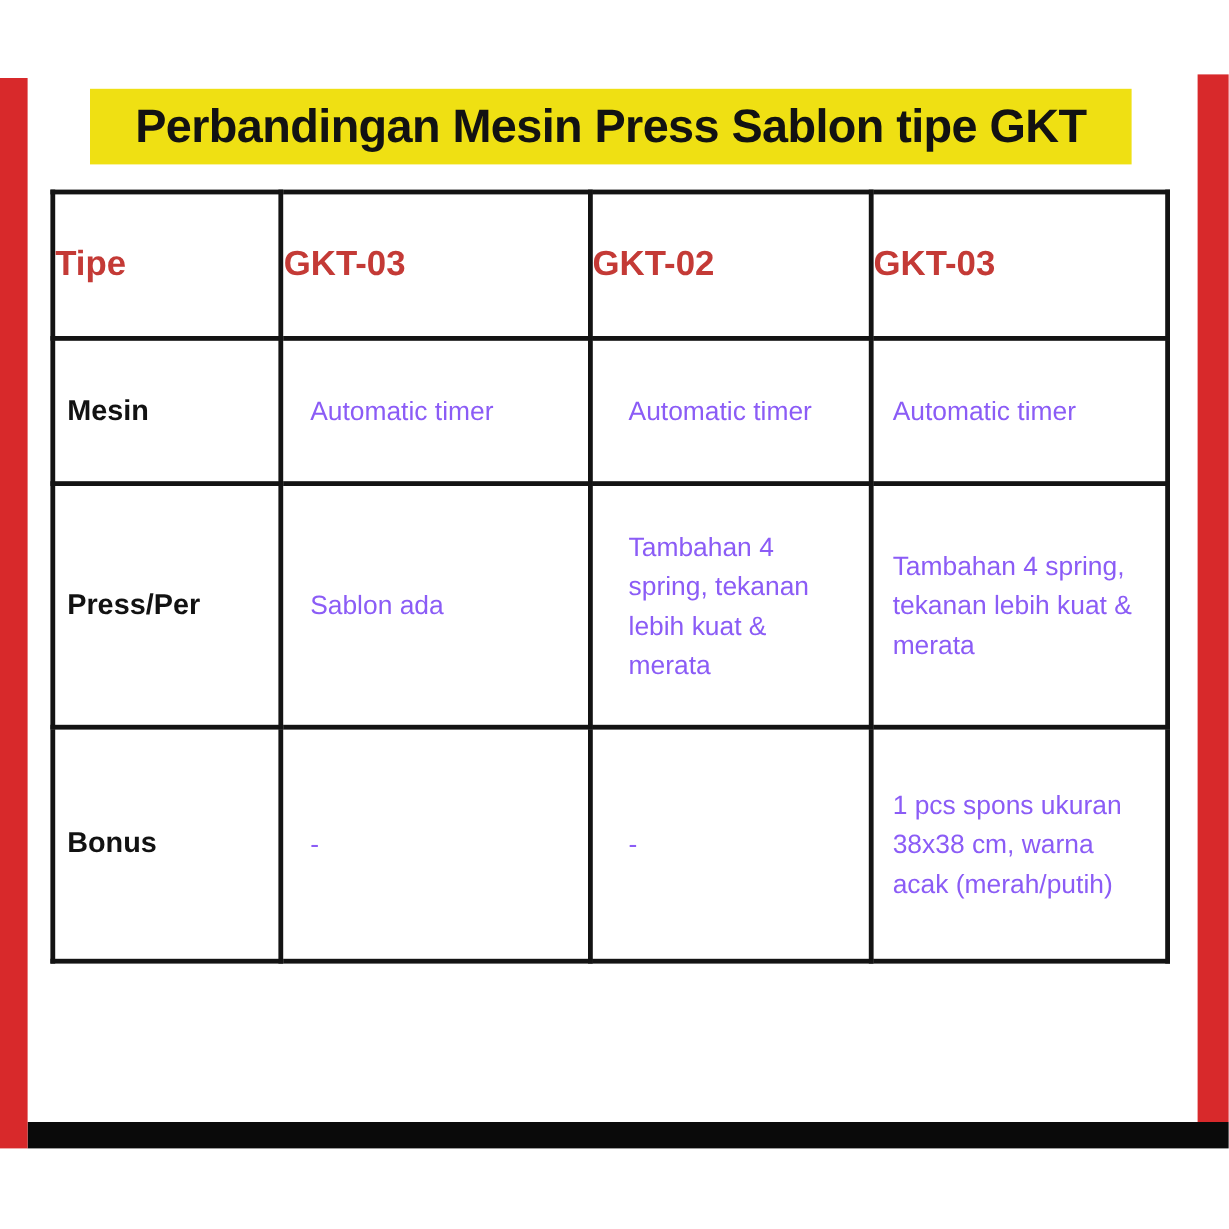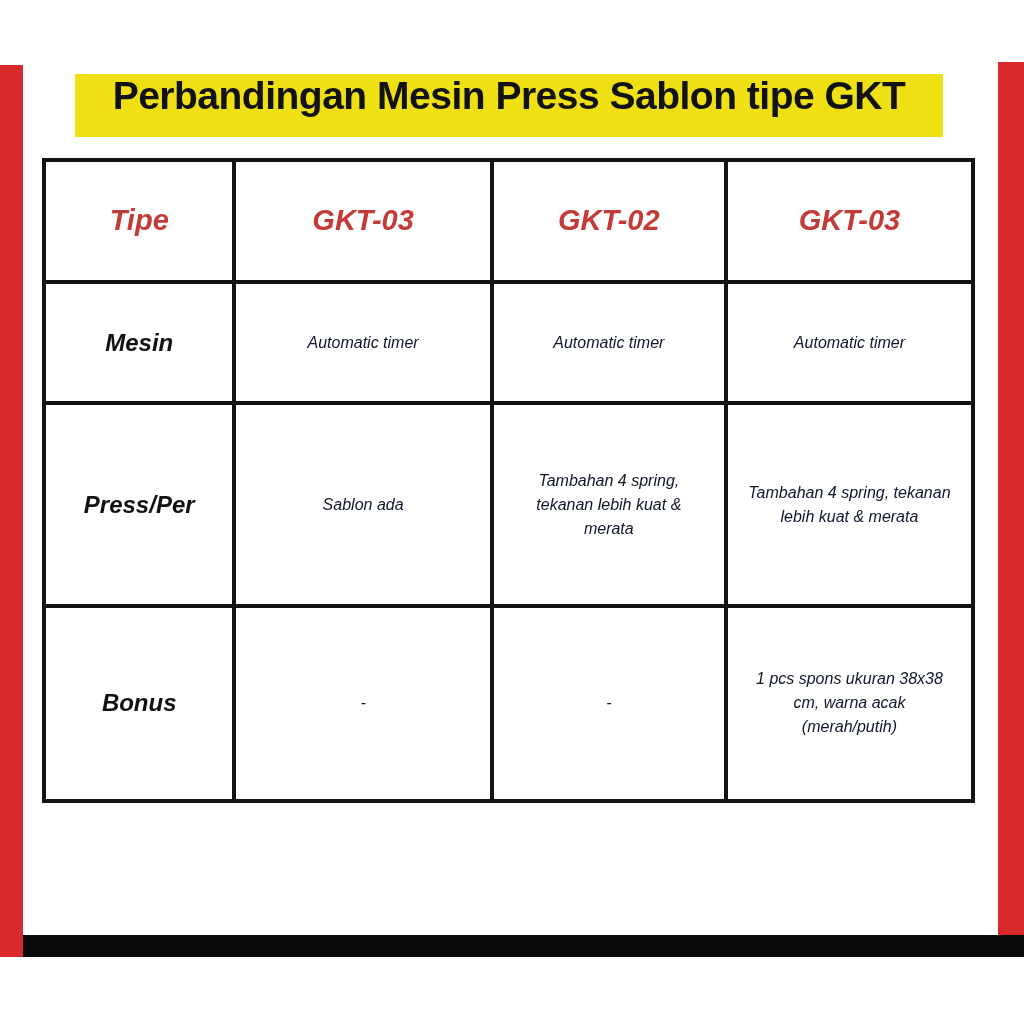--- a/index.html
+++ b/index.html
@@ -19,42 +19,42 @@
   
   .side-bar{position:absolute;background:var(--accent-red,#D8292B);}
   .side-bar.left{left:0;top:65px;width:23px;height:892px;z-index:3;}
   .side-bar.right{right:0;top:62px;width:26px;height:873px;z-index:1;}
   .bottom-bar{position:absolute;left:23px;right:0;top:935px;height:22px;
     background:var(--bar-black,#0A0A0A);z-index:2;}
 
   
   .title-band{position:absolute;left:75px;top:74px;width:868px;height:63px;
     background:var(--title-bg-yellow,#EFE013);
-    display:flex;justify-content:center;
+    display:flex;align-items:center;justify-content:center;
     font-size:39px;font-weight:800;letter-spacing:-0.5px;color:#121212;
     white-space:nowrap;}
 
   
   table.compare{position:absolute;left:42px;top:158px;width:933px;height:645px;
     border-collapse:collapse;table-layout:fixed;background:#ffffff;}
   table.compare col.w1{width:20.5%;}
   table.compare col.w2{width:27.7%;}
   table.compare col.w3{width:25.2%;}
   table.compare col.w4{width:26.6%;}
   table.compare th,table.compare td{
     border:4px solid var(--border-black,#131313);
-    text-align:center;vertical-align:middle;line-height:1.5;font-style:italic;}
+    text-align:left;vertical-align:middle;line-height:1.5;}
   tr.r-header{height:104px;}
   tr.r-timer{height:103px;}
   tr.r-spring{height:172px;}
   tr.r-sliding{height:100px;}
   tr.r-bonus{height:166px;}
   th.colhead{color:var(--header-red,#C43A36);font-size:29px;font-weight:700;}
   td.rowlabel{font-size:24px;font-weight:700;color:#121212;padding:4px 10px;}
-  td.value{font-size:16px;font-weight:400;color:#0f172a;}
+  td.value{font-size:22px;font-weight:400;color:#8b5cf6;}
   td.value.c2{padding:4px 22px;}
   td.value.c3{padding:4px 30px;}
   td.value.c4{padding:4px 16px;}
   td.mark{font-size:42px;}
   .cross{color:var(--cross-red,#CC3B42);font-weight:700;}
   .check{color:var(--check-green,#1E7A44);font-weight:400;font-size:46px;}
 </style>
 </head>
 <body>
 

